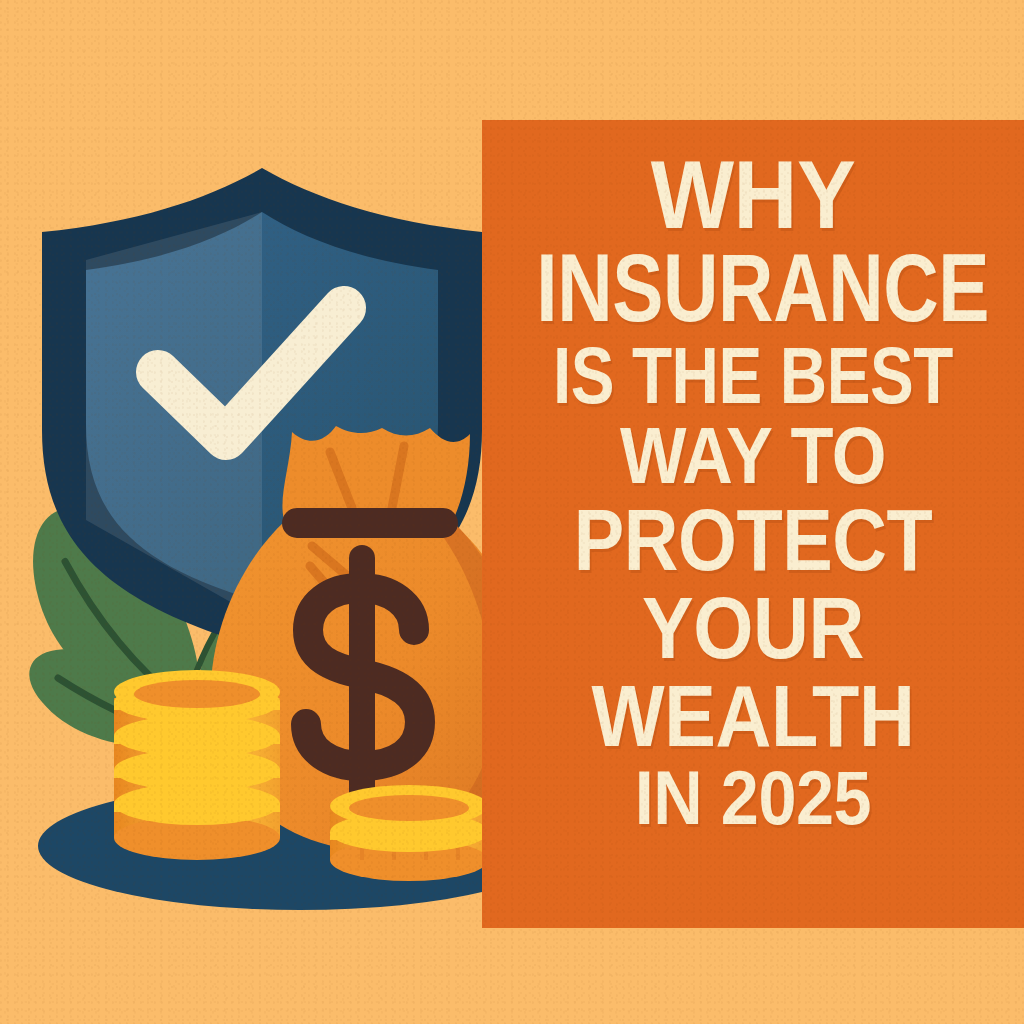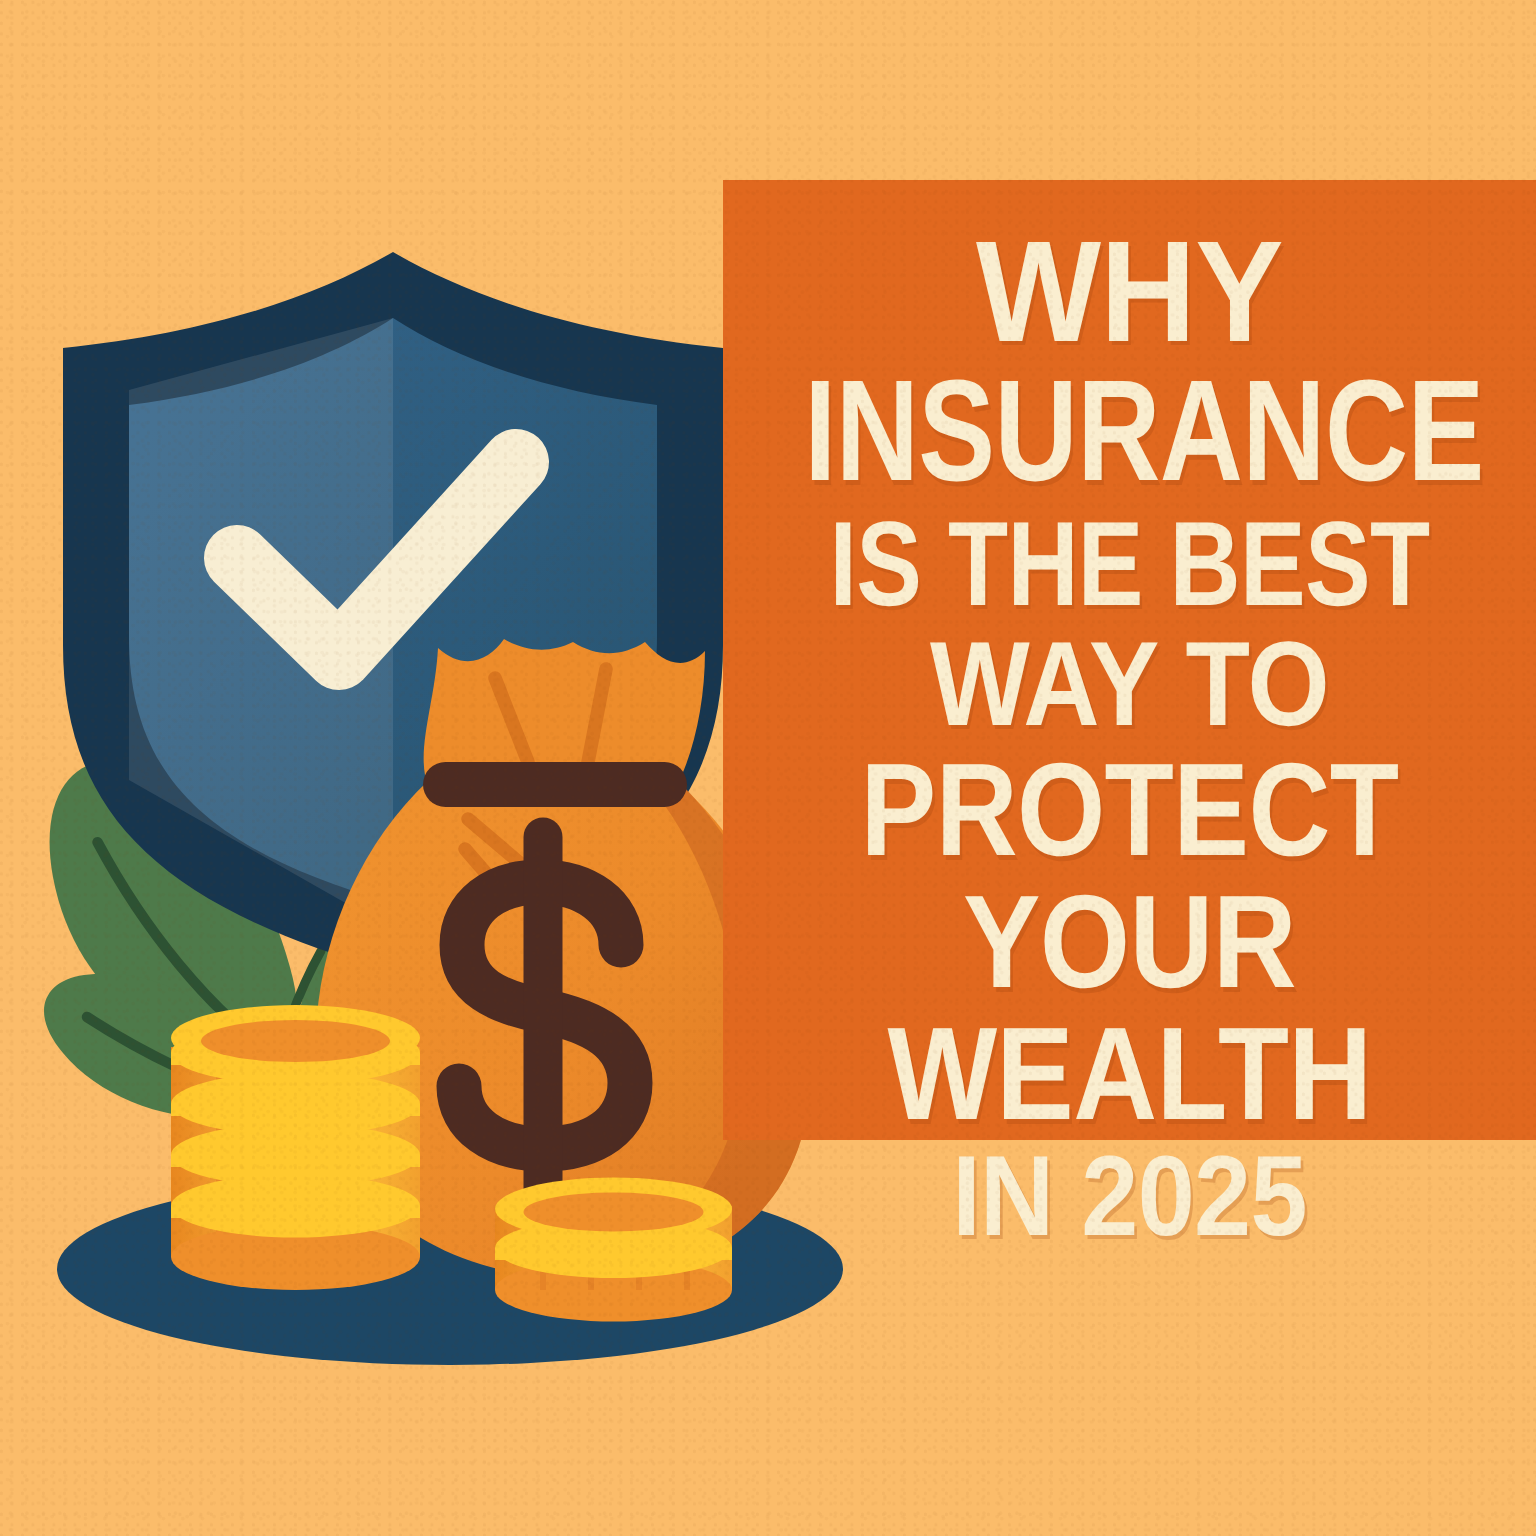--- a/index.html
+++ b/index.html
@@ -227,21 +227,21 @@
       <g stroke="#e07c25" stroke-width="4" opacity=".55">
         <path d="M362 806 L362 860 M394 806 L394 860 M426 806 L426 860 M458 806 L458 860"></path>
       </g>
       <ellipse cx="409" cy="832" rx="79" ry="20" fill="#ffc92e"></ellipse>
       <rect x="330" y="832" width="158" height="8" fill="#ffc92e"></rect>
       <ellipse cx="409" cy="806" rx="79" ry="21" fill="#ffc92e"></ellipse>
       <ellipse cx="409" cy="808" rx="60" ry="13" fill="#ef8f2b"></ellipse>
     </g>
   </svg>
 
-  <div id="panel" style="background: rgb(225, 104, 31); left: 482px; top: 120px; width: 542px; height: 640px;">
+  <div id="panel" style="background: rgb(225, 104, 31); left: 482px; top: 120px; width: 542px; height: 808px;">
     <div id="headline">
       <span class="hl-line hl-1" style="color: rgb(250, 238, 208);">WHY</span>
       <span class="hl-line hl-2" style="color: rgb(250, 238, 208);">INSURANCE</span>
       <span class="hl-line hl-3" style="color: rgb(250, 238, 208);">IS THE BEST</span>
       <span class="hl-line hl-4" style="color: rgb(250, 238, 208);">WAY TO</span>
       <span class="hl-line hl-5" style="color: rgb(250, 238, 208);">PROTECT</span>
       <span class="hl-line hl-6" style="color: rgb(250, 238, 208);">YOUR</span>
       <span class="hl-line hl-7" style="color: rgb(250, 238, 208);">WEALTH</span>
       <span class="hl-line hl-8" style="color: rgb(250, 238, 208);">IN 2025</span>
     </div>

